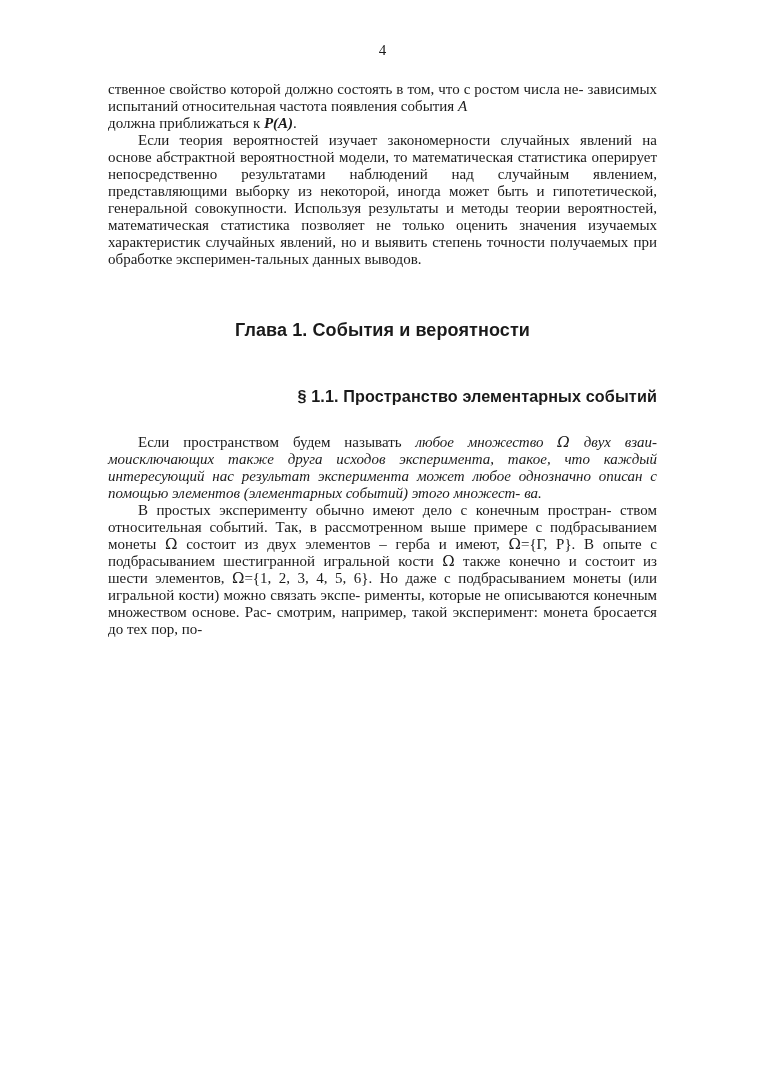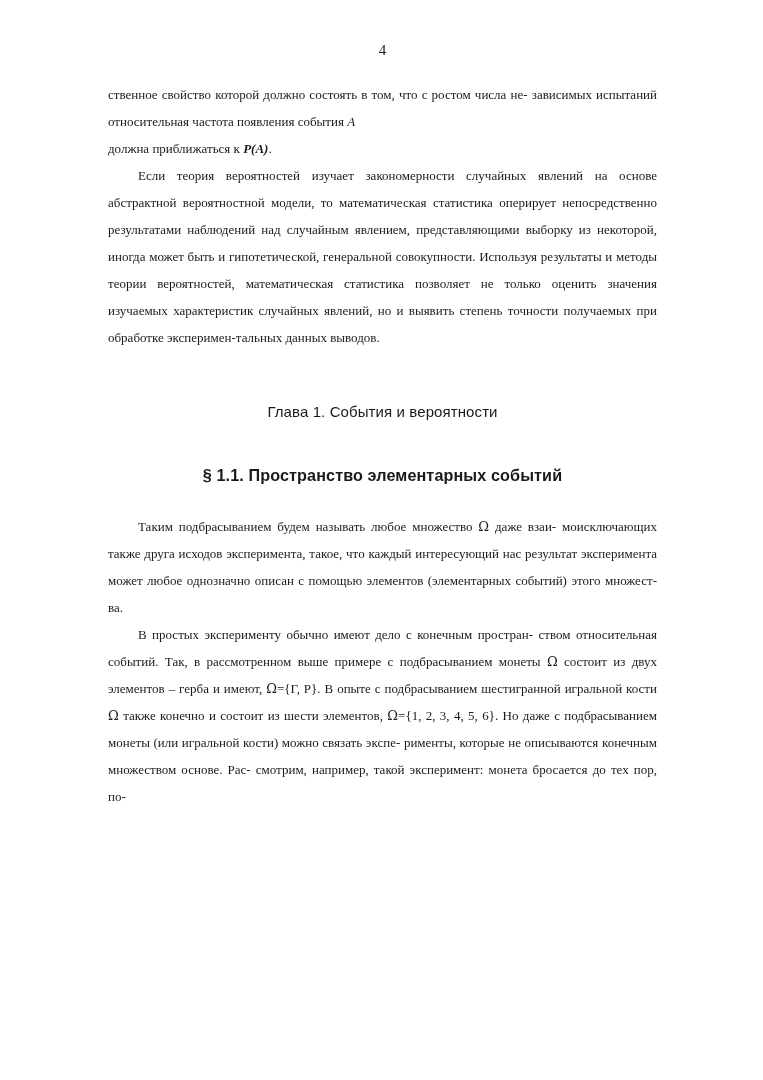--- a/index.html
+++ b/index.html
@@ -23,49 +23,50 @@
     background: #ffffff;
   }
   .page-number {
     text-align: center;
     font-size: 15px;
     margin: 0 0 22px 0;
     letter-spacing: 0.2px;
   }
   .body-text p {
     margin: 0;
-    font-size: 13px;
-    line-height: 27px;
+    font-size: 15px;
+    line-height: 17px;
     text-align: justify;
     text-justify: inter-word;
     hyphens: manual;
   }
   .body-text p.indent {
     text-indent: 30px;
   }
   .chapter-title {
     text-align: center;
     font-family: "Liberation Sans", sans-serif;
-    font-weight: normal;
-    font-size: 15px;
+    font-weight: bold;
+    font-size: 18px;
     margin: 52px 0 16px 0;
     letter-spacing: 0.1px;
   }
   .section-title {
-    text-align: center;
+    text-align: right;
     font-family: "Liberation Sans", sans-serif;
     font-weight: bold;
     font-size: 16.2px;
     margin: 46px 0 0 0;
     letter-spacing: 0.1px;
   }
   .block-gap {
     height: 28px;
   }
   .italic {
+    font-style: italic;
   }
   .mathvar {
     font-family: "Liberation Serif", serif;
     font-style: italic;
   }
   .mathsym {
     font-family: "DejaVu Serif", serif;
   }
   .nowrap { white-space: nowrap; font-weight: bold; }
 </style>
@@ -90,21 +91,21 @@
     <p class="indent">Если теория вероятностей изучает закономерности случайных явлений на основе абстрактной вероятностной модели, то математическая статистика оперирует непосредственно результатами наблюдений над случайным явлением, представляющими выборку из некоторой, иногда может быть и гипотетической, генеральной совокупности. Используя результаты и методы теории вероятностей, математическая статистика позволяет не только оценить значения изучаемых характеристик случайных явлений, но и выявить степень точности получаемых при обработке эксперимен-тальных данных выводов.</p>
 
     <h1 class="chapter-title">Глава 1. События и вероятности</h1>
 
     <h2 class="section-title">§ 1.1. Пространство элементарных событий</h2>
 
     <div class="block-gap"></div>
 
 
     <p class="indent">
-      <span>Таким подбрасыванием будем называть </span><span class="italic">любое множество </span><span class="mathsym italic">Ω</span><span class="italic"> даже взаи-</span>
+      <span>Если пространством будем называть </span><span class="italic">любое множество </span><span class="mathsym italic">Ω</span><span class="italic"> двух взаи-</span>
       <span class="italic">моисключающих  также  друга  исходов  эксперимента,  такое,  что  каждый</span>
       <span class="italic">интересующий  нас  результат  эксперимента  может  любое  однозначно</span>
       <span class="italic">описан  с  помощью  элементов  (элементарных  событий)  этого  множест-</span>
       <span class="italic">ва.</span>
     </p>
 
     <p class="indent">
       <span>В простых эксперименту обычно имеют дело с конечным простран-</span>
       <span>ством  относительная  событий.  Так,  в  рассмотренном  выше  примере</span>
       <span>с подбрасыванием монеты  </span><span class="mathsym">Ω</span><span>  состоит из двух элементов – герба и имеют,</span>

